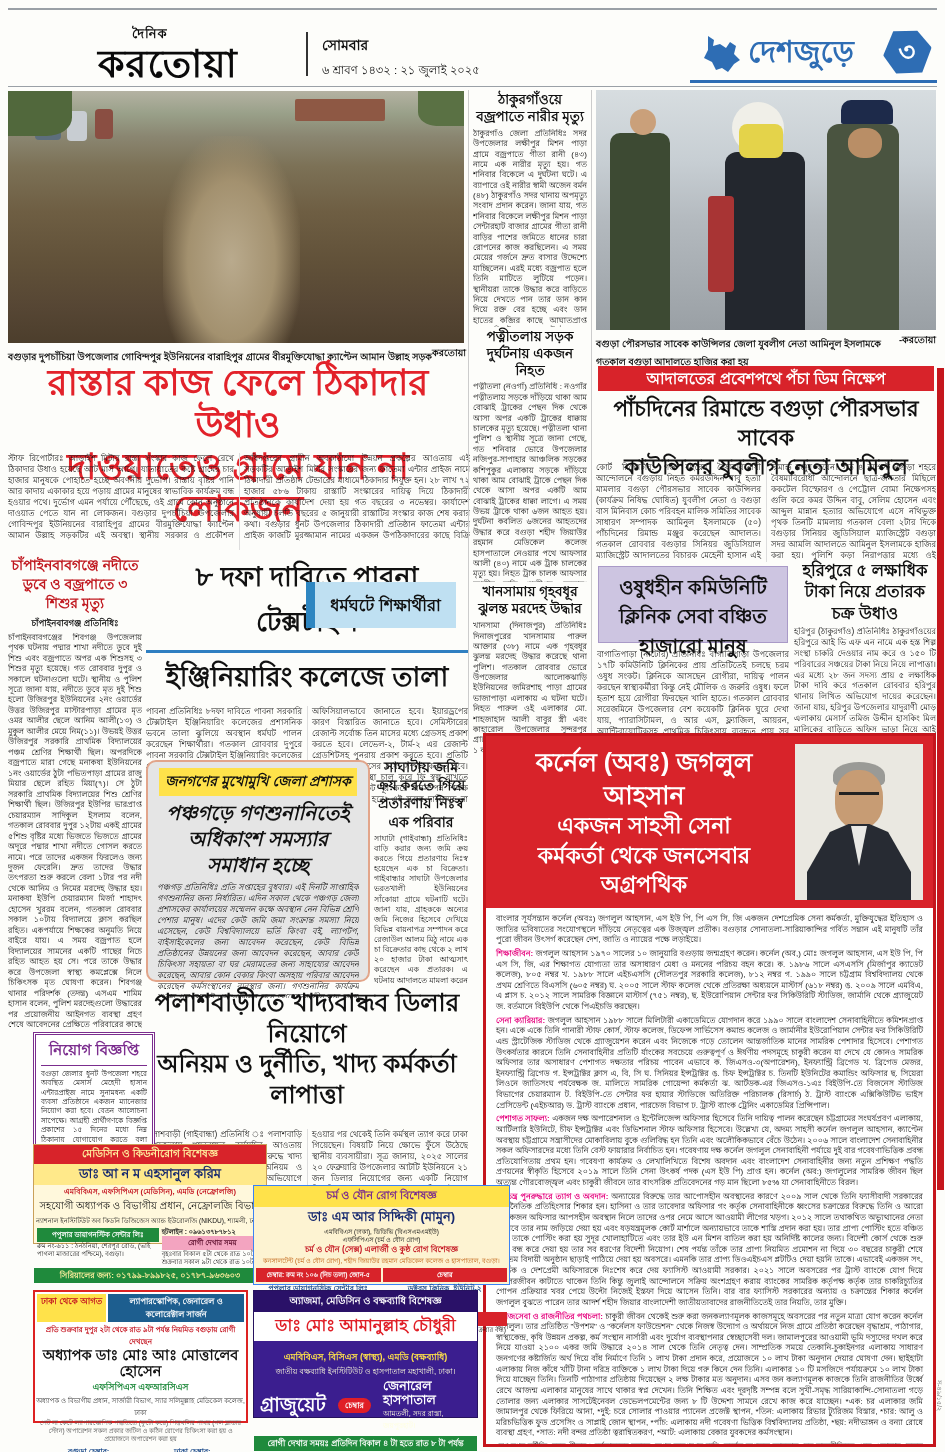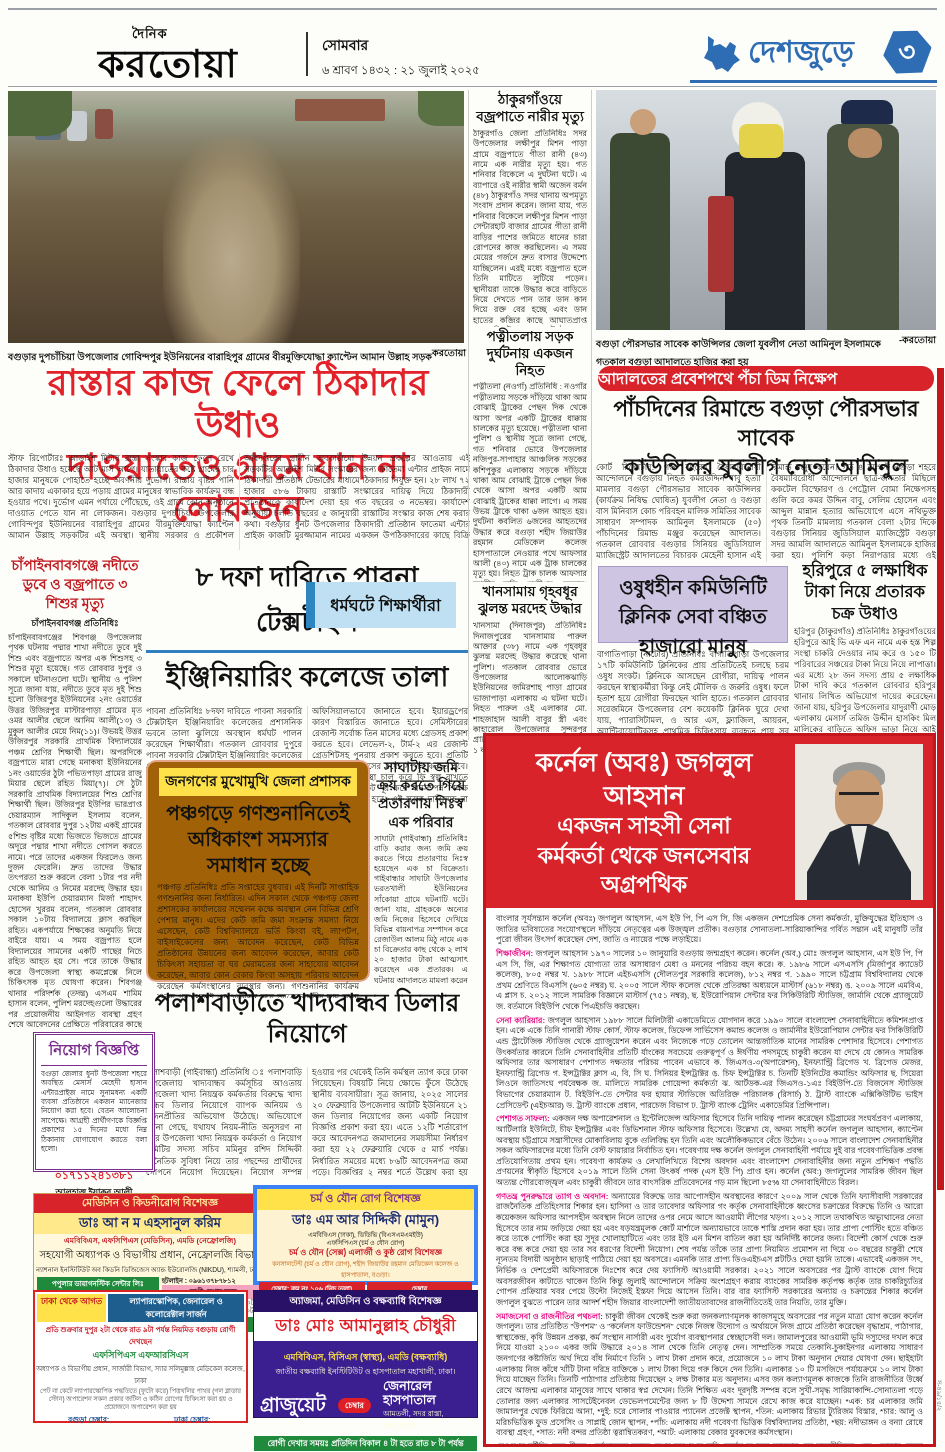--- a/index.html
+++ b/index.html
@@ -35,73 +35,73 @@
   .capL{left:8px;top:346px;width:458px;height:16px;}
   .capR{left:596px;top:333px;width:340px;height:30px;}
   
   .leadH{left:8px;top:362px;width:460px;height:88px;color:#e2222a;font-size:36px;font-weight:800;line-height:1.17;text-align:center;}
   .leadBody{left:8px;top:453px;width:462px;height:97px;}
   
   .midcol{left:468px;top:90px;width:124px;height:650px;border-left:1px solid #ccc;border-right:1px solid #ccc;padding:0 4px;box-sizing:border-box;}
   .mid-h{font-size:13.5px;font-weight:800;text-align:center;line-height:1.25;margin:2px 0 3px;}
   .mid-b{font-size:8px;line-height:1.3;text-align:justify;overflow:hidden;}
   
-  .banner{left:598px;top:366px;width:336px;height:25px;background:#d8232a;color:#fff;font-size:15.5px;font-weight:bold;line-height:25px;border-radius:12px;}
+  .banner{left:598px;top:366px;width:336px;height:25px;background:#d8232a;color:#fff;font-size:15.5px;font-weight:bold;text-align:center;line-height:25px;}
   .aminH{left:596px;top:395px;width:340px;height:62px;font-size:21.5px;font-weight:800;text-align:center;line-height:1.35;}
   .aminBody{left:596px;top:462px;width:340px;height:100px;}
   
   .clinicBox{left:598px;top:566px;width:190px;height:77px;background:#cdc5e1;border:1px solid #a99ac7;box-sizing:border-box;font-size:19.5px;font-weight:800;text-align:center;line-height:1.5;padding-top:6px;}
   .clinicBody{left:597px;top:649px;width:192px;height:97px;}
   .haripur{left:794px;top:560px;width:142px;height:186px;}
   .harH{font-size:16.5px;font-weight:800;text-align:center;line-height:1.3;margin-bottom:3px;}
   .harB{font-size:8.2px;line-height:1.32;text-align:justify;overflow:hidden;height:116px;}
   
   .chapai{left:8px;top:556px;width:134px;height:470px;}
   .chapH{color:#c0181f;font-size:14px;font-weight:800;text-align:center;line-height:1.35;margin-bottom:4px;}
   .chapSub{font-size:8.6px;font-weight:bold;text-align:center;margin-bottom:2px;}
   .chapB{font-size:8px;line-height:1.31;text-align:justify;overflow:hidden;height:398px;}
   
   .textile{left:146px;top:556px;width:322px;}
   .tH1{font-size:27px;font-weight:800;text-align:center;border-bottom:3px solid #2f7fc1;padding-bottom:4px;margin-bottom:3px;}
   .tH2{font-size:27px;font-weight:800;text-align:center;margin-bottom:5px;}
   .tBody{position:relative;height:104px;overflow:hidden;}
   .strike{position:absolute;left:160px;top:26px;width:150px;height:46px;background:#bfe0f2;border-left:9px solid #2e86c1;box-sizing:border-box;font-size:16.5px;font-weight:800;text-align:center;line-height:46px;}
   
-  .panBox{left:146px;top:760px;width:224px;height:222px;border:2px solid #e2a58a;border-radius:10px;padding:6px 9px;box-sizing:border-box;background:#a16207;}
+  .panBox{left:146px;top:760px;width:224px;height:222px;border:2px solid #e2a58a;border-radius:10px;padding:6px 9px;box-sizing:border-box;background:#e5e5e5;font-style:italic;}
   .kicker{display:inline-block;background:#ffe24a;font-size:14px;font-weight:800;padding:2px 6px;}
   .panH{font-size:20px;font-weight:800;text-align:center;line-height:1.3;margin:4px 0;}
   .panB{font-size:8.3px;line-height:1.33;text-align:justify;overflow:hidden;height:116px;}
   .saghata{left:374px;top:758px;width:94px;height:224px;}
   .sagH{font-size:14px;font-weight:800;text-align:center;line-height:1.3;margin-bottom:3px;}
   .sagB{font-size:7.8px;line-height:1.3;text-align:justify;overflow:hidden;height:150px;}
   
   .palash{left:146px;top:988px;width:322px;}
   .palH{font-size:24.5px;font-weight:800;text-align:center;line-height:1.25;margin-bottom:18px;}
   .palB{height:112px;overflow:hidden;}
   
   .niyog{left:33px;top:1032px;width:122px;height:140px;border:3px double #7b2d8e;box-sizing:border-box;padding:3px 5px;background:#fff;}
   .niyT{color:#7b2d8e;font-size:15px;font-weight:800;text-align:center;border-bottom:1px solid #7b2d8e;padding-bottom:2px;margin-bottom:3px;}
   .niyB{font-size:7.2px;line-height:1.3;text-align:justify;}
   .niyPh{color:#e01e26;font-size:11px;font-weight:800;text-align:center;margin-top:14px;}
   .niyNm{font-size:8.6px;font-weight:bold;text-align:center;}
   .niyAd{font-size:8px;text-align:center;}
   .niyCode{font-size:6.5px;}
   
-  .adA1{left:33px;top:1193px;width:234px;height:100px;background:#fff8dc;border:1px solid #c9a05a;box-sizing:border-box;}
+  .adA1{left:33px;top:1144px;width:234px;height:100px;background:#fff8dc;border:1px solid #c9a05a;box-sizing:border-box;}
   .adhdr{background:#d8232a;color:#ffef9e;font-size:10.5px;font-weight:800;text-align:center;padding:1px 0;}
   .a1name{color:#14276e;font-size:13px;font-weight:800;text-align:center;background:#ffe98a;}
   .a1creds{color:#c41420;font-size:7.6px;font-weight:bold;text-align:center;}
   .a1role{font-size:10px;text-align:center;}
   .a1inst{font-size:6.6px;text-align:center;}
   .a1row{display:flex;justify-content:space-between;padding:1px 3px;gap:3px;}
   .chipG{background:#1f8a3c;color:#fff;font-size:7px;font-weight:bold;padding:1px 3px;text-align:center;}
   .chipP{background:#f3a4c0;color:#5e0f2e;font-size:7px;font-weight:bold;padding:1px 3px;text-align:center;}
   .tiny{font-size:6.6px;line-height:1.25;}
   .a1serial{background:#1f8a3c;color:#ffef9e;font-size:8px;font-weight:bold;text-align:center;padding:1px 0;}
-  .adB1{left:253px;top:1185px;width:225px;height:100px;background:#fdf3d2;border:4px solid #3b82f6;box-sizing:border-box;}
+  .adB1{left:253px;top:1185px;width:257px;height:100px;background:#fdf3d2;border:1px solid #3b82f6;box-sizing:border-box;}
   .b1hdr{color:#7b2d8e;background:#ffe24a;font-size:11px;font-weight:800;text-align:center;padding:1px 0;}
   .b1name{color:#14276e;font-size:13px;font-weight:800;text-align:center;}
   .b1creds{font-size:6.4px;text-align:center;line-height:1.2;}
   .b1spec{color:#c41420;font-size:8.2px;font-weight:800;text-align:center;}
   .b1cons{color:#c06010;font-size:6.4px;text-align:center;}
   .b1cols{display:flex;gap:2px;padding:1px 2px;}
   .b1col{flex:1;}
   .chipR{background:#d8232a;color:#fff;font-size:6.6px;font-weight:bold;text-align:center;padding:1px 2px;}
   .b1cn{font-size:7.6px;font-weight:800;text-align:center;color:#1b4a8a;}
   .adA2{left:33px;top:1290px;width:215px;height:133px;background:#fff;border:2px solid #d22;box-sizing:border-box;}
@@ -250,20 +250,21 @@
   </div>
 
   <div class="abs saghata">
     <div class="sagH">সাঘাটায় জমি ক্রয় করতে গিয়ে প্রতারণায় নিঃস্ব এক পরিবার</div>
     <div class="sagB">সাঘাটা (গাইবান্ধা) প্রতিনিধিঃ বাড়ি করার জন্য জমি ক্রয় করতে গিয়ে প্রতারণায় নিঃস্ব হয়েছেন এক চা বিক্রেতা। গাইবান্ধার সাঘাটা উপজেলার ভরতখালী ইউনিয়নের সাঁকোয়া গ্রামে ঘটনাটি ঘটে। জানা যায়, গ্রাহককে অন্যের জমি নিজের হিসেবে দেখিয়ে বিভিন্ন বায়নাপত্র সম্পাদন করে রেজাউল আলম মিঠু নামে এক চা বিক্রেতার কাছ থেকে ২ লাখ ২০ হাজার টাকা আত্মসাৎ করেছেন এক প্রতারক। এ ঘটনায় আদালতে মামলা করেন রেজাউল আলম মিঠু। এলাকাবাসী সূত্রে জানা যায়, উপজেলার সাঁকোয়া গ্রামের মৃত মেহেদত উল্লা ব্যাপারীর ছেলে রাজা মিয়া (৩ পৃঃ ৩ কঃ দ্রঃ)</div>
   </div>
 
   <div class="abs palash">
     <div class="palH">
       <div>পলাশবাড়ীতে খাদ্যবান্ধব ডিলার নিয়োগে</div>
+      <div>অনিয়ম ও দুর্নীতি, খাদ্য কর্মকর্তা লাপাত্তা</div>
     </div>
     <div class="palB body-txt cols2">পলাশবাড়ী (গাইবান্ধা) প্রতিনিধি ঃ পলাশবাড়ি উপজেলায় খাদ্যবান্ধব কর্মসূচির আওতায় উপজেলা খাদ্য নিয়ন্ত্রক কর্মকর্তার বিরুদ্ধে খাদ্য বান্ধব ডিলার নিয়োগে ব্যাপক অনিয়ম ও স্বজনপ্রীতির অভিযোগ উঠেছে। অভিযোগে জানা গেছে, যথাযথ নিয়ম-নীতি অনুসরণ না করে উপজেলা খাদ্য নিয়ন্ত্রক কর্মকর্তা ও নিয়োগ কমিটির সদস্য সচিব মমিনুর রশিদ সিদ্দিকী অনৈতিক সুবিধা নিয়ে তার পছন্দের প্রার্থীদের গোপনে নিয়োগ দিয়েছেন। নিয়োগ সম্পন্ন হওয়ার পর থেকেই তিনি কর্মস্থল ত্যাগ করে ঢাকা গিয়েছেন। বিষয়টি নিয়ে ক্ষোভে ফুঁসে উঠেছে স্থানীয় ব্যবসায়ীরা। সূত্র জানায়, ২০২৫ সালের ২০ ফেব্রুয়ারি উপজেলার আটটি ইউনিয়নে ২১ জন ডিলার নিয়োগের জন্য একটি নিয়োগ বিজ্ঞপ্তি প্রকাশ করা হয়। এতে ১২টি শর্তারোপ করে আবেদনপত্র জমাদানের সময়সীমা নির্ধারণ করা হয় ২২ ফেব্রুয়ারি থেকে ৫ মার্চ পর্যন্ত। নির্ধারিত সময়ের মধ্যে ৮৬টি আবেদনপত্র জমা পড়ে। বিজ্ঞপ্তির ২ নম্বর শর্তে উল্লেখ করা হয় প্রত্যেক আবেদনকারীর কমপক্ষে ১৫ মেট্রিক টন খাদ্যশস্য সংরক্ষণের সক্ষমতা ও একটি পাকা গুদামঘর থাকতে হবে। কিন্তু অভিযোগ রয়েছে, অধিকাংশ আবেদনকারীর গুদামঘর এই শর্ত পূরণে অক্ষম ছিল। নিয়ম অনুযায়ী, যেসব বিক্রয় কেন্দ্রে একাধিক আবেদন পড়ে, সেখানে লটারির মাধ্যমে প্রার্থী নির্বাচন করার কথা থাকলেও তা অনুসরণ করা হয়নি। অভিযোগ রয়েছে, নিয়োগ কমিটির সদস্য সচিব ও উপজেলা খাদ্য নিয়ন্ত্রক মমিনুর রশিদ সিদ্দিকী রাতের আঁধারে তালিকা চূড়ান্ত করে ৯ জুলাই তাতে স্বাক্ষর করেন এবং ১৩ জুলাই তা প্রকাশ করেন। চাঞ্চল্যকর তথ্য হচ্ছে এই (৬ পৃঃ ১ কঃ দ্রঃ)</div>
   </div>
 
   <div class="abs niyog">
     <div class="niyT">নিয়োগ বিজ্ঞপ্তি</div>
     <div class="niyB">বগুড়া জেলার ধুনট উপজেলা শহরে অবস্থিত মেসার্স মেহেদী হাসান এন্টারপ্রাইজ নামে সুনামধন্য একটি ব্যবসা প্রতিষ্ঠানে একজন ম্যানেজার নিয়োগ করা হবে। বেতন আলোচনা সাপেক্ষে। আগ্রহী প্রার্থীগণকে বিজ্ঞপ্তি প্রকাশের ১৫ দিনের মধ্যে নিম্ন ঠিকানায় যোগাযোগ করতে বলা হলো।</div>
     <div class="niyPh">০১৭১১২৪১৩৮১</div>
     <div class="niyNm">আলহাজ্ব ইয়াকুব আলী</div>
     <div class="niyAd">ধুনট, বগুড়া।</div>
@@ -346,20 +347,21 @@
       </div>
     </div>
   </div>
 
   <div class="abs adA2">
     <div class="a2top">
       <span class="chipY">ঢাকা থেকে আগত</span>
       <span class="chipB">ল্যাপারস্কোপিক, জেনারেল ও কলোরেক্টাল সার্জন</span>
     </div>
     <div class="a2line">প্রতি শুক্রবার দুপুর ২টা থেকে রাত ৯টা পর্যন্ত নিয়মিত বগুড়ায় রোগী দেখছেন</div>
+    <div class="a2name">অধ্যাপক ডাঃ মোঃ আঃ মোত্তালেব হোসেন</div>
     <div class="a2creds">এফসিপিএস এফআরসিএস</div>
     <div class="a2role">অধ্যাপক ও বিভাগীয় প্রধান, সার্জারী বিভাগ, স্যার সলিমুল্লাহ মেডিকেল কলেজ, ঢাকা</div>
     <div class="a2desc">পেট না কেটে ল্যাপারস্কোপিক পদ্ধতিতে (ফুটো করে) পিত্তথলির পাথর (গল ব্লাডার স্টোন) অপারেশন সকল প্রকার জটিল ও কঠিন রোগের চিকিৎসা করা হয় ও প্রয়োজনে অপারেশন করা হয়</div>
     <div class="a2cols">
       <div class="a2col">
         <div class="a2cl">বগুড়া চেম্বার:</div>
 
       </div>
       <div class="a2col">
         <div class="a2cl">ঢাকা চেম্বার:</div>

